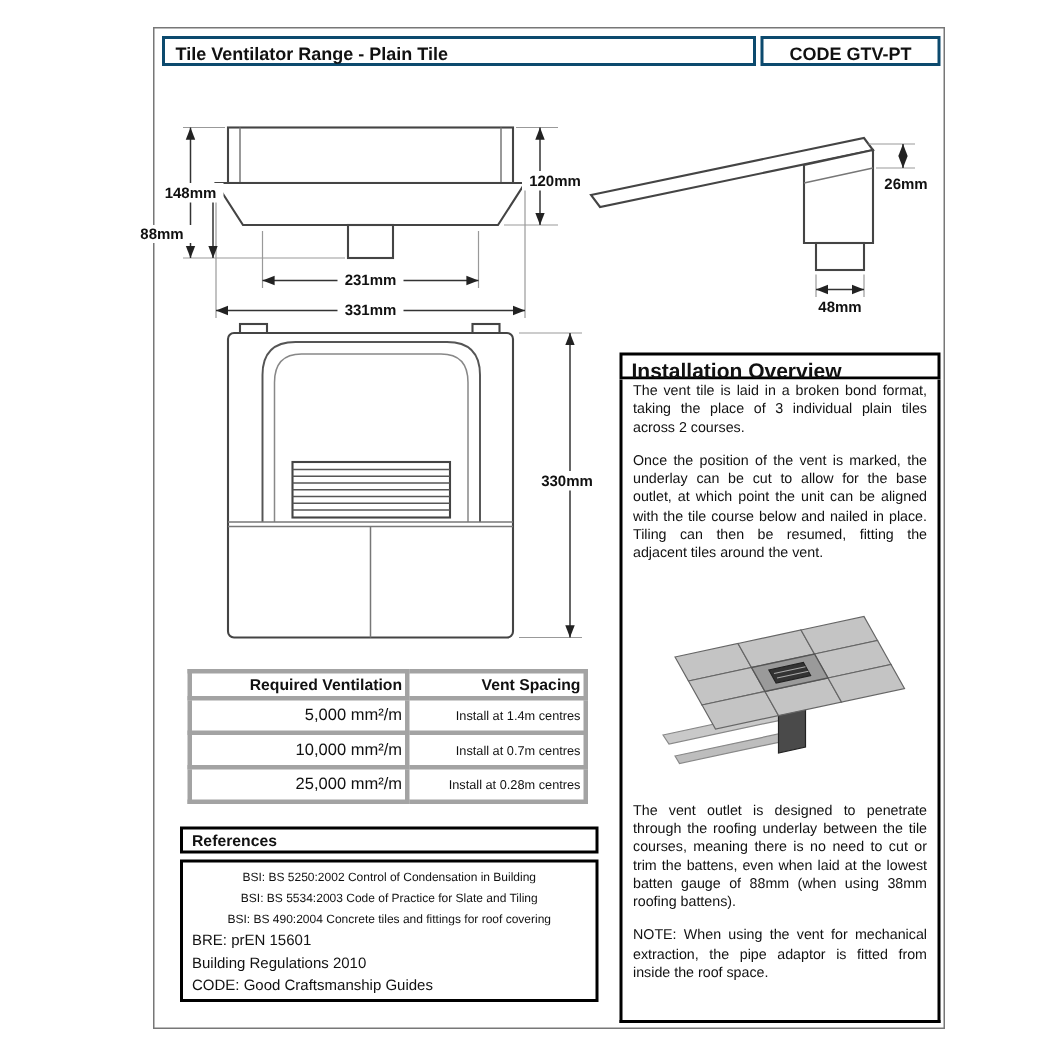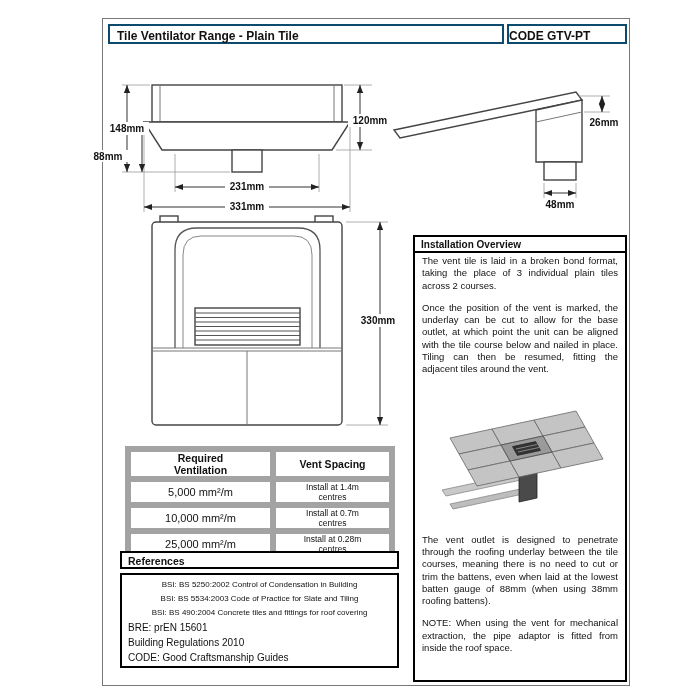--- a/index.html
+++ b/index.html
@@ -9,53 +9,53 @@
     font-family:"Liberation Sans", sans-serif; color:#111;
     position:relative; overflow:hidden;
   }
   .abs { position:absolute; }
   .page-border {
     left:102px; top:18px; width:528px; height:668px;
     border:1px solid #777; background:#fff;
   }
   .hbox { border:2px solid #0c4a6e; background:#fff; font-weight:bold; font-size:12px; }
   .title-box { left:108px; top:24px; width:396px; height:20px; padding:3px 0 0 7px; }
-  .code-box  { left:507px; top:24px; width:120px; height:20px; text-align:left; padding-top:3px; }
+  .code-box  { left:507px; top:24px; width:120px; height:20px; text-align:center; padding-top:3px; }
 
   
   .shape { fill:#fff; stroke:#444; stroke-width:1.4; }
   .thin  { stroke:#777; stroke-width:1; }
   .ext   { stroke:#999; stroke-width:0.8; }
   .dim-line { stroke:#333; stroke-width:1; }
   .lbl-bg { fill:#fff; }
   .dim { font:bold 10px "Liberation Sans", sans-serif; fill:#111; }
   .cowl { fill:none; stroke:#555; stroke-width:1.3; }
   .cowl-inner { fill:none; stroke:#888; stroke-width:1; }
   .louvre-line { stroke:#555; stroke-width:1; }
 
   
   .vent-table { position:absolute; left:125px; top:446px; border-collapse:collapse; border:2px solid #000; background:#fff; }
-  .vent-table th, .vent-table td { border:6px solid #a3a3a3; text-align:center; vertical-align:middle; padding:0 20px; }
+  .vent-table th, .vent-table td { border:3px solid #a3a3a3; text-align:right; vertical-align:middle; padding:0 2px; }
   .vent-table th { font-size:10.5px; height:18px; font-weight:bold; }
   .vent-table td { height:23px; font-size:11px; }
   .vent-table th.c1, .vent-table td.c1 { width:145px; }
   .vent-table th.c2, .vent-table td.c2 { width:119px; }
   .vent-table td.c2 { font-size:8.5px; }
 
   
   .ref-title-box { left:120px; top:551px; width:279px; height:18px; border:2px solid #000; background:#fff;
                    font-weight:bold; font-size:10.5px; padding:2px 0 0 6px; }
   .ref-box { left:120px; top:573px; width:279px; height:95px; border:2px solid #000; background:#fff; padding:5px 6px; }
   .ref-line { white-space:nowrap; overflow:hidden; }
   .ref-sm { font-size:8px;  margin-bottom:5px;text-align:center; }
   .ref-md { font-size:10px; margin-bottom:4px; }
 
   
   .inst-title-box { left:413px; top:235px; width:214px; height:18px; border:2px solid #000; background:#fff;
-                    font-weight:bold; font-size:10px; padding:2px 0 0 6px; }
+                    font-weight:bold; font-size:14px; padding:2px 0 0 6px; }
   .inst-box { left:413px; top:253px; width:214px; height:429px; border:2px solid #000; border-top:none;
               background:#fff; padding:2px 7px 0; overflow:hidden; }
   .inst-box p { margin:0 0 10px; font-size:9.5px; line-height:12.3px; text-align:justify; }
   .illus-wrap { text-align:center; margin:0 0 6px; }
 </style>
 </head>
 <body>
 
 <div>
 

